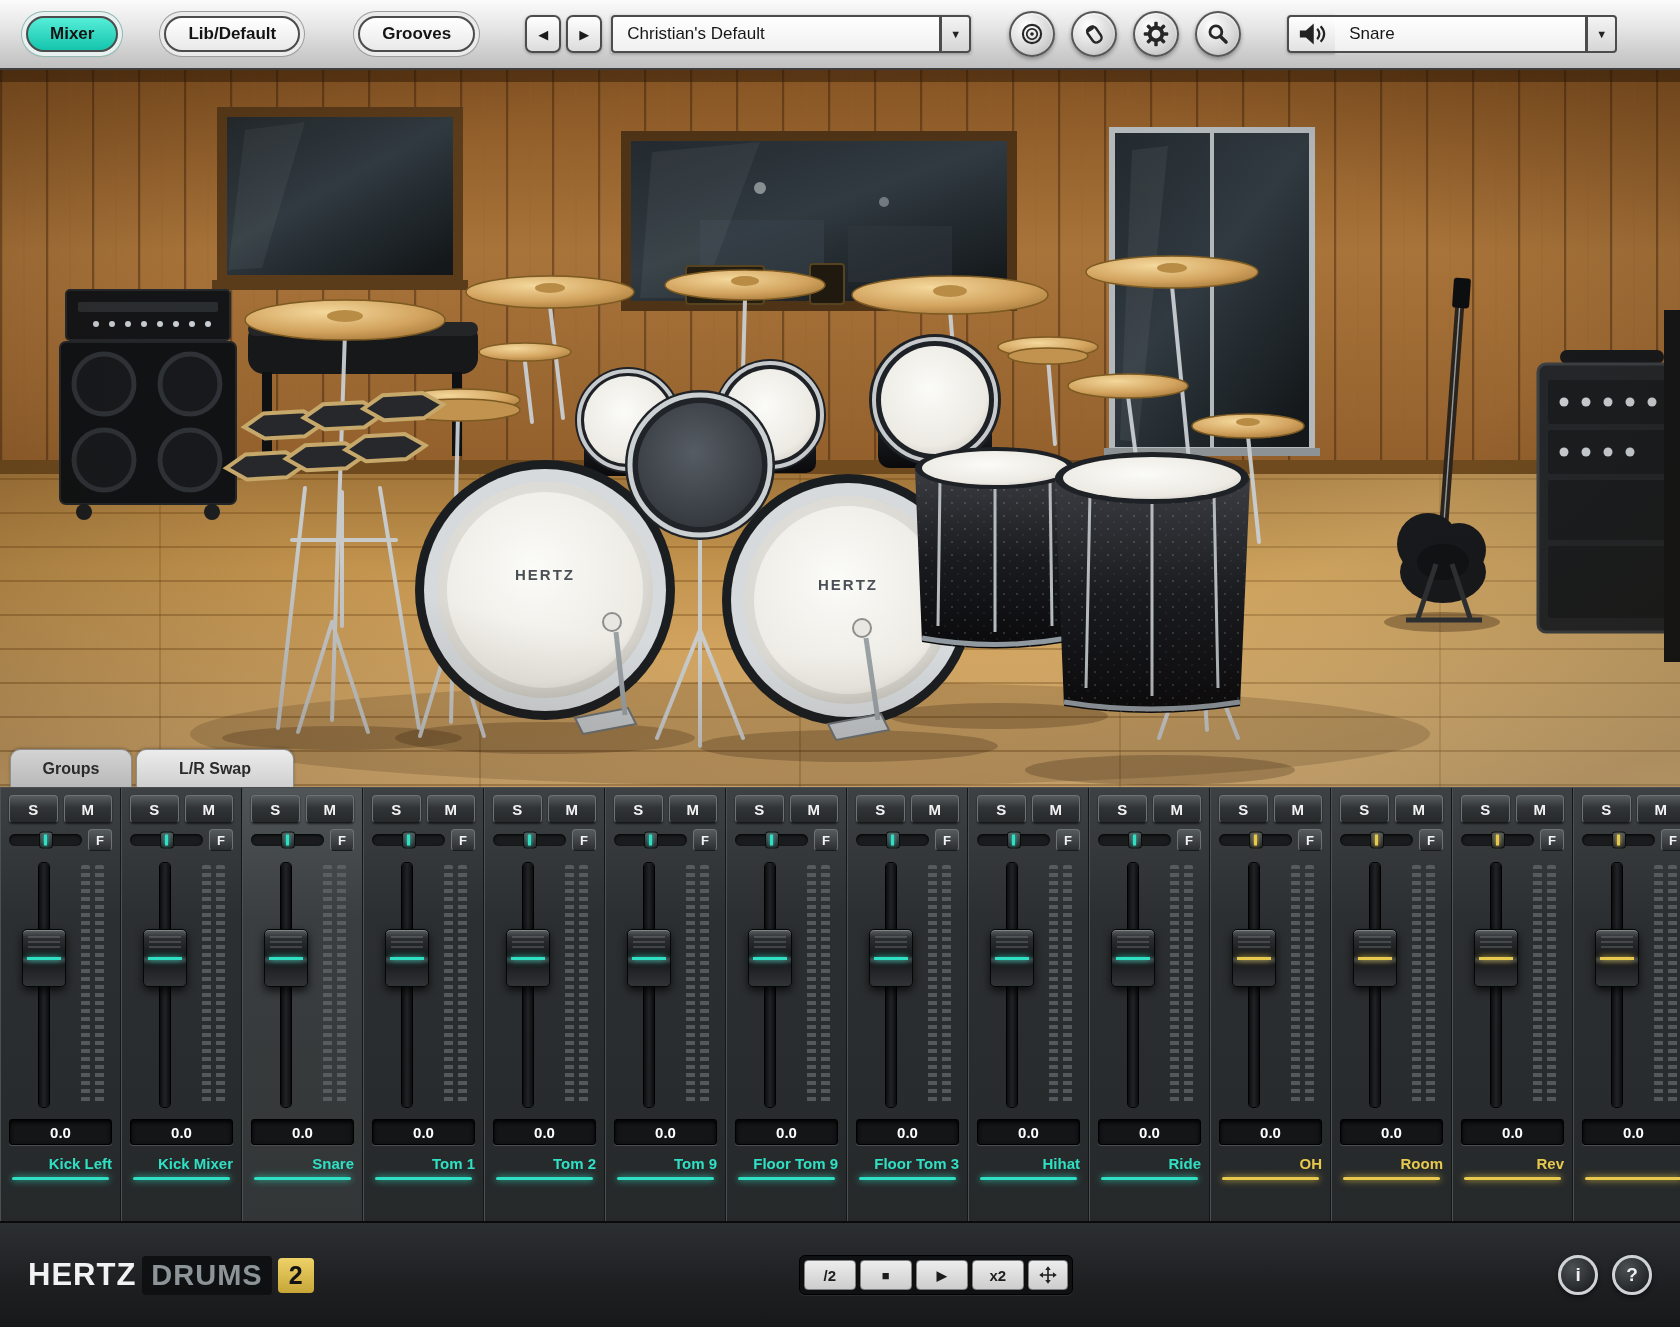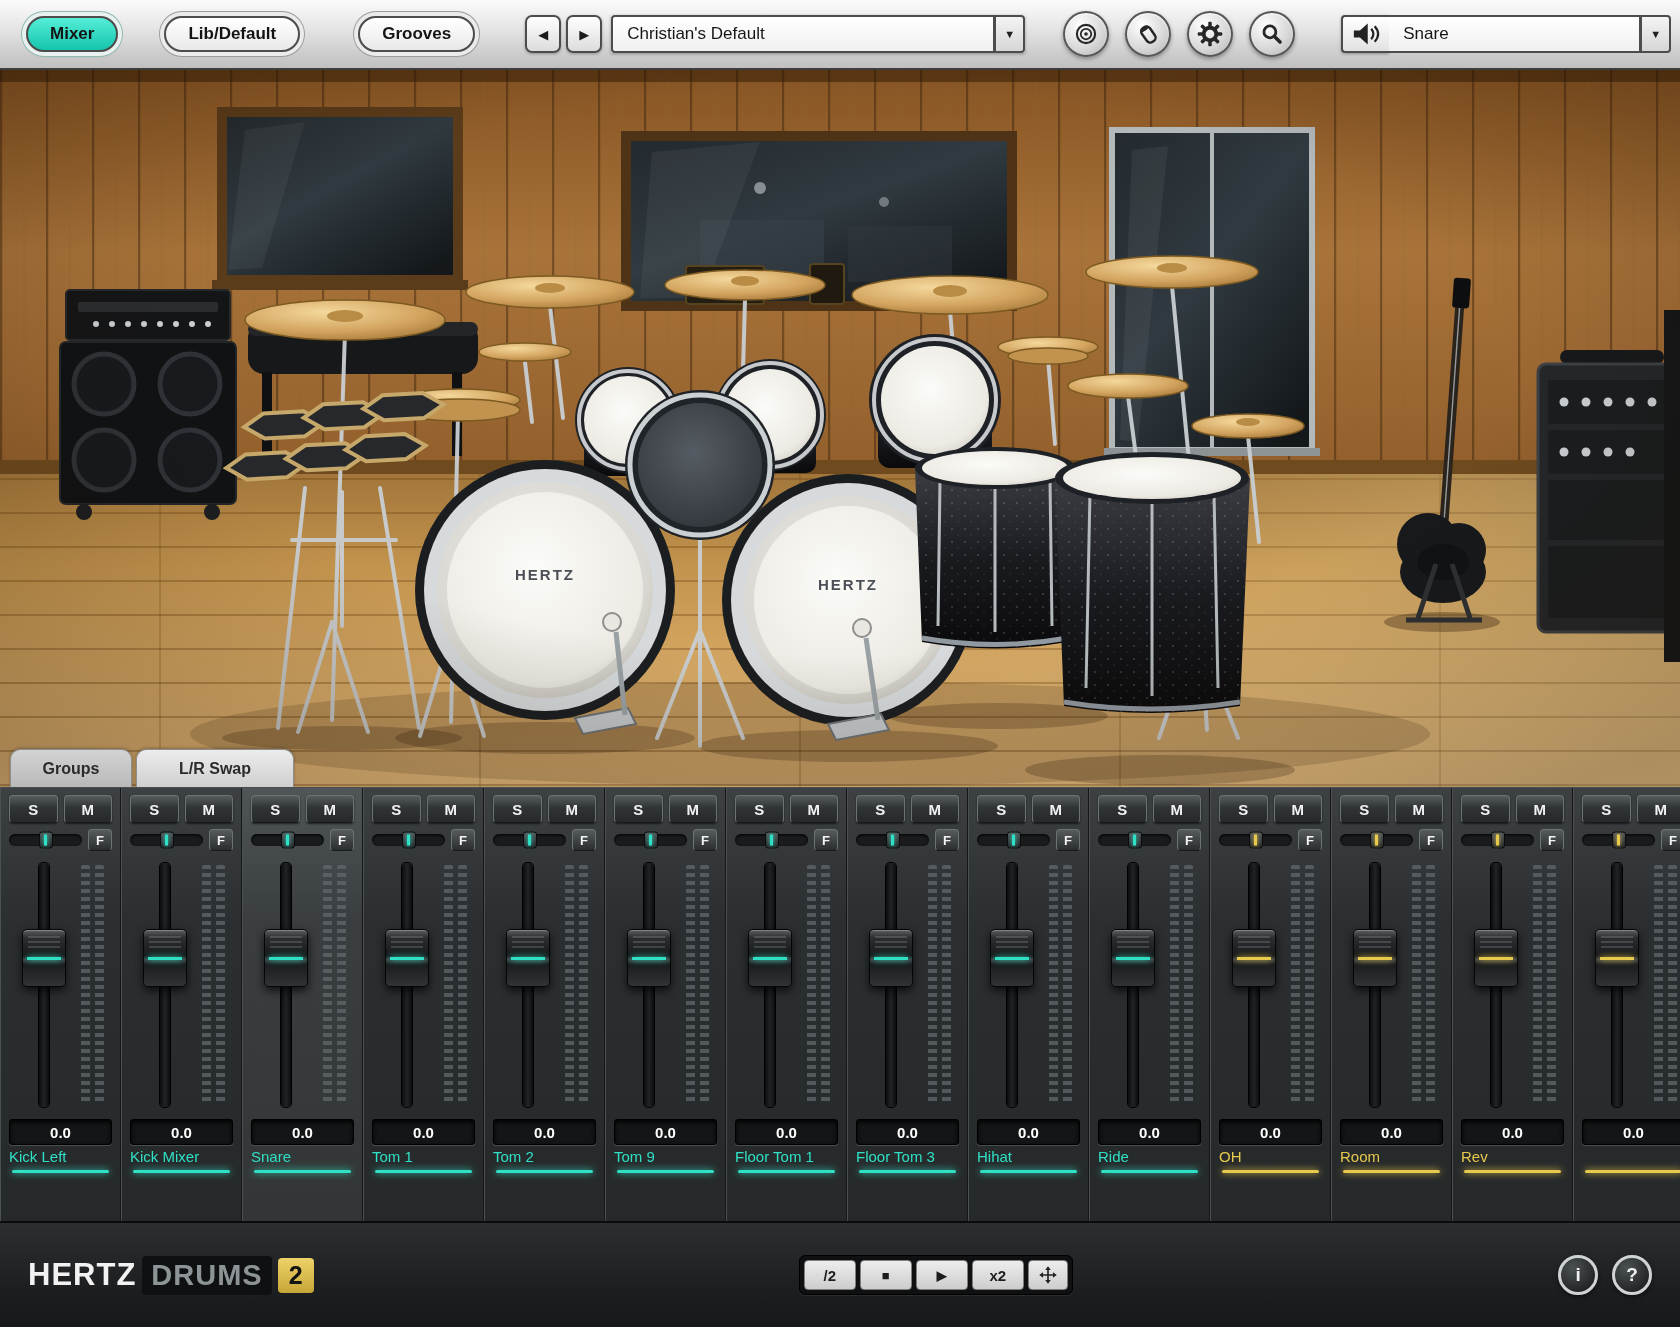--- a/index.html
+++ b/index.html
@@ -12,21 +12,21 @@
   .toolbar{flex:0 0 70px;display:flex;align-items:center;background:linear-gradient(180deg,#fbfbfb 0%,#e6e6e6 40%,#cfcfcf 75%,#c0c0c0 100%);border-bottom:2px solid #3e3e3e}
   .pill{height:36px;padding:0 22px;border-radius:19px;border:2px solid #4c4c4c;background:linear-gradient(#ffffff,#e9e9e9);box-shadow:0 0 0 4px rgba(255,255,255,.8),0 0 0 5px #9c9c9c,0 2px 4px rgba(0,0,0,.25);font-size:17px;font-weight:bold;color:#141414;display:flex;align-items:center}
   .pill.teal{background:linear-gradient(#55eed8,#15c4ac);box-shadow:0 0 0 4px rgba(255,255,255,.8),0 0 0 5px #8fb9b2,0 2px 5px rgba(0,0,0,.3)}
   .btn-mixer{margin-left:26px}
   .btn-lib{margin-left:46px}
   .btn-grooves{margin-left:58px}
   .preset-group{display:flex;align-items:center;margin-left:50px}
   .nav-btn{width:36px;height:38px;background:linear-gradient(#ffffff,#dcdcdc);border:2px solid #4c4c4c;border-radius:7px;font-size:13px;color:#1a1a1a;display:grid;place-items:center;margin-right:5px;box-shadow:0 1px 3px rgba(0,0,0,.3)}
   .fieldwrap{display:flex;align-items:stretch;box-shadow:0 1px 3px rgba(0,0,0,.3);margin-left:4px}
   .field{height:38px;background:linear-gradient(#ffffff,#f0f0f0);border:2px solid #4c4c4c;display:flex;align-items:center;padding:0 14px;font-size:17px;color:#161616;border-radius:4px 0 0 4px}
-  .preset-field{width:384px}
+  .preset-field{width:330px}
   .inst-field{width:252px;border-left:none;border-radius:0}
   .dd-btn{width:30px;background:linear-gradient(#f4f4f4,#d6d6d6);border:2px solid #4c4c4c;border-left-width:1px;border-radius:0 4px 4px 0;font-size:11px;color:#222;display:grid;place-items:center}
   .circ-group{display:flex;align-items:center;gap:16px;margin-left:38px}
   .circ{width:46px;height:46px;border-radius:50%;border:2px solid #575757;background:radial-gradient(circle at 35% 30%,#ffffff,#d6d6d6 60%,#b2b2b2);box-shadow:0 2px 4px rgba(0,0,0,.35),inset 0 1px 2px #fff;display:grid;place-items:center}
   .inst-group{display:flex;align-items:stretch;margin-left:46px;height:38px}
   .spk-btn{width:48px;background:linear-gradient(#ffffff,#e2e2e2);border:2px solid #4c4c4c;border-right:none;border-radius:4px 0 0 4px;display:grid;place-items:center;box-shadow:0 1px 3px rgba(0,0,0,.3)}
 
   
   .stage{position:relative;flex:0 0 717px;overflow:hidden;background:#8a5a28}
   .stage svg{display:block}
@@ -49,21 +49,21 @@
   .fbtn{width:24px;height:22px;border-radius:4px;background:linear-gradient(180deg,#565b5d,#2b2e30);border:1px solid #6d7275;border-bottom-color:#17191a;color:#f2f2f2;font-size:13px;font-weight:bold}
   .fader-area{position:relative;height:252px;margin-top:8px}
   .fader-track{position:absolute;left:30px;top:4px;bottom:4px;width:10px;border-radius:4px;background:linear-gradient(90deg,#0b0c0d,#212426 50%,#0b0c0d);box-shadow:0 0 0 1px #000}
   .fader-cap{position:absolute;left:-17px;top:27%;width:44px;height:58px;border-radius:5px;background:linear-gradient(180deg,#5a5f62 0,#2b2e30 14%,#17191b 46%,#3f4346 52%,#1b1d1f 62%,#313437 100%);border:1px solid #050606;box-shadow:0 4px 8px rgba(0,0,0,.7),inset 0 1px 0 rgba(255,255,255,.25)}
   .fader-cap::before{content:"";position:absolute;left:5px;right:5px;top:6px;height:15px;background:repeating-linear-gradient(180deg,rgba(255,255,255,.15) 0 2px,rgba(0,0,0,0) 2px 5px)}
   .fader-cap::after{content:"";position:absolute;left:4px;right:4px;top:50%;height:3px;margin-top:-1px;background:var(--accent);box-shadow:0 0 6px var(--accent)}
   .meter{position:absolute;top:6px;bottom:8px;width:9px;border-radius:2px;background:repeating-linear-gradient(180deg,#61676b 0 4px,rgba(0,0,0,0) 4px 8px);opacity:.75}
   .meter.m1{right:22px}
   .meter.m2{right:8px}
   .value{margin:8px auto 0;width:100%;height:26px;background:#131516;border:1px solid #000;border-radius:3px;color:#fff;font-size:15px;font-weight:bold;line-height:25px;text-align:center;box-shadow:inset 0 2px 4px #000,0 1px 0 #4a4e50}
-  .chan-name{margin-top:0;height:24px;line-height:24px;text-align:left;color:var(--accent);font-size:15px;font-weight:normal;white-space:nowrap;overflow:hidden}
+  .chan-name{margin-top:7px;height:24px;line-height:24px;text-align:right;color:var(--accent);font-size:15px;font-weight:bold;white-space:nowrap;overflow:hidden}
   .chan-underline{height:3px;margin:1px 3px 0;border-radius:2px;background:var(--accent);box-shadow:0 0 7px var(--accent)}
 
   
   .footer{flex:1;display:flex;align-items:center;background:linear-gradient(180deg,#2c2f31,#1d1f21 60%,#161819);border-top:2px solid #0a0b0b;padding:0 28px}
   .logo{display:flex;align-items:center;gap:6px}
   .logo-hertz{font-size:31px;font-weight:bold;color:#f2f2f2;letter-spacing:1px}
   .logo-drums{font-size:29px;font-weight:bold;color:#8d9497;background:#0e1011;padding:3px 9px;border-radius:4px;letter-spacing:1px}
   .logo-two{font-size:25px;font-weight:bold;color:#131313;background:linear-gradient(#ecd univers,#c9a83a);background:linear-gradient(#eed268,#c7a637);padding:3px 11px;border-radius:4px}
   .sp{flex:1}
   .transport{display:flex;gap:4px;background:#0e1011;padding:4px;border-radius:6px;border:1px solid #000;box-shadow:0 1px 0 rgba(255,255,255,.07)}
@@ -598,21 +598,21 @@
         <button class="fbtn">F</button>
       </div>
       <div class="fader-area">
         <div class="fader-track">
           <div class="fader-cap"></div>
         </div>
         <div class="meter m1"></div>
         <div class="meter m2"></div>
       </div>
       <div class="value">0.0</div>
-      <div class="chan-name">Floor Tom 1</div>
+      <div class="chan-name">Floor Tom 9</div>
       <div class="chan-underline"></div>
     </div>
 
     <div class="strip" style="--accent: #2fe0c4;">
       <div class="sm-row">
         <button class="sq">S</button>
         <button class="sq">M</button>
       </div>
       <div class="pan-row">
         <div class="pan">

